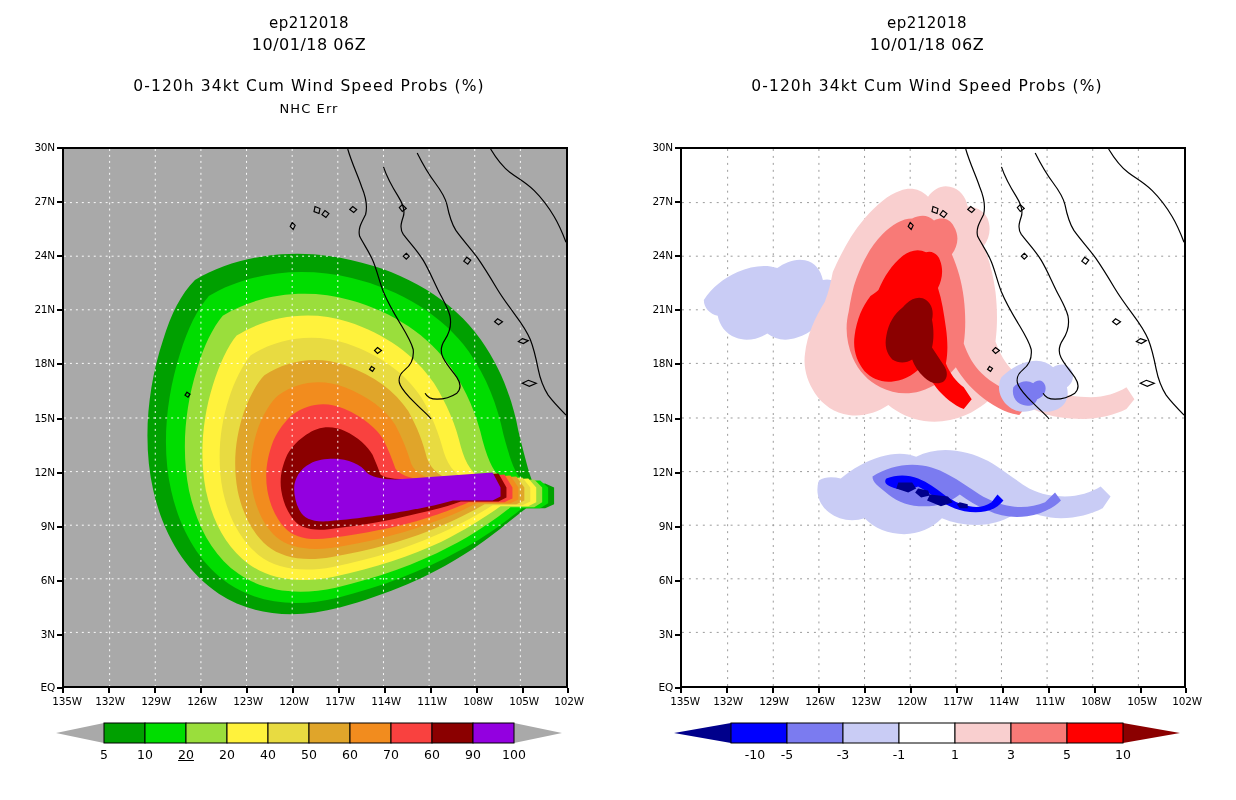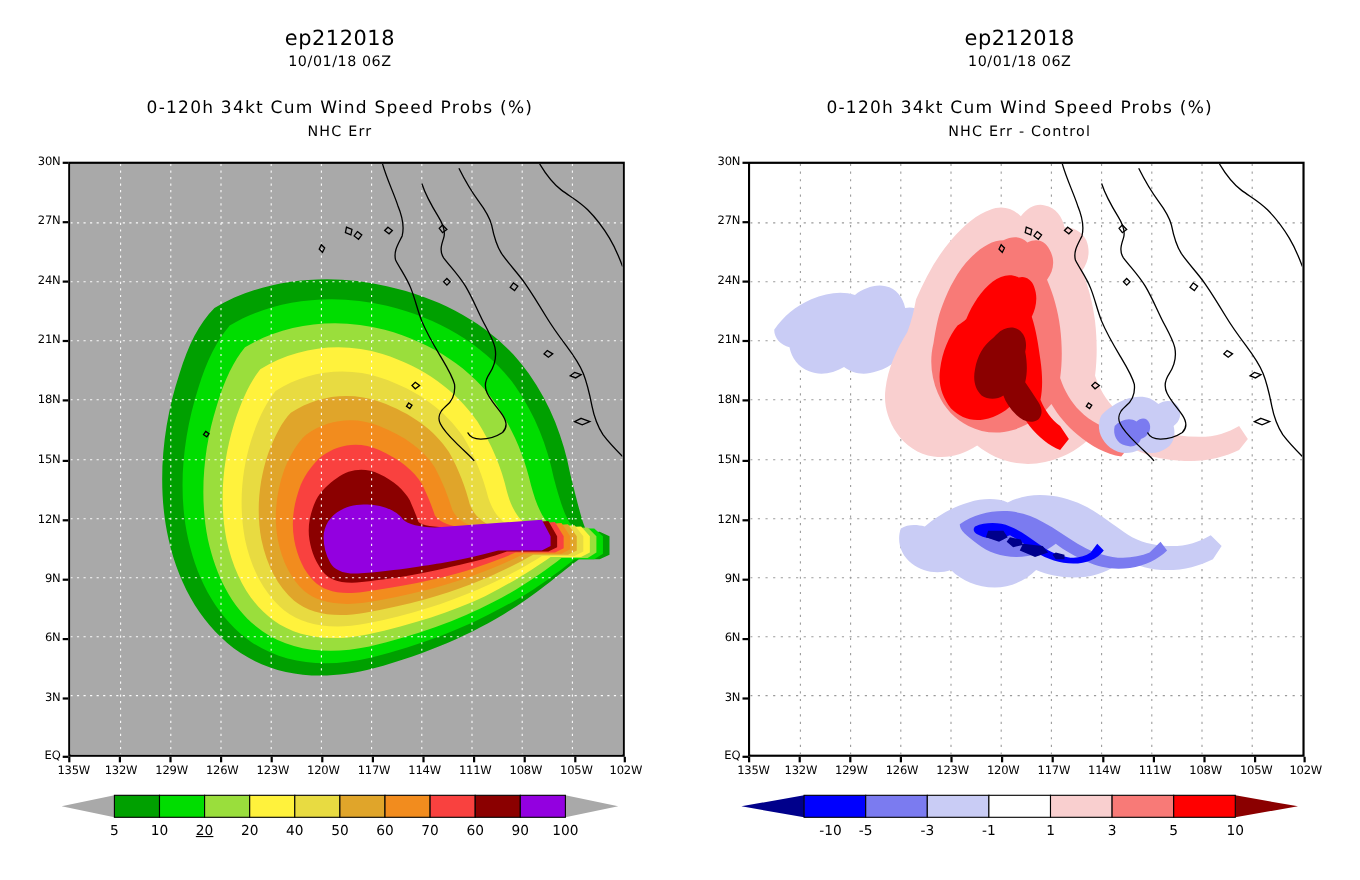--- a/index.html
+++ b/index.html
@@ -25,27 +25,27 @@
 
   .titles {
     position: absolute;
     top: 0;
     left: 0;
     width: 618px;
     text-align: center;
     color: #000;
   }
   .title-id {
-    font-size: 19px;
+    font-size: 15px;
     letter-spacing: 0.5px;
-    margin-top: 25px;
+    margin-top: 13px;
     line-height: 21px;
   }
   .title-date {
-    font-size: 13px;
+    font-size: 16px;
     letter-spacing: 0.5px;
     line-height: 21px;
   }
   .title-main {
     font-size: 15.5px;
     letter-spacing: 1.1px;
     margin-top: 20px;
     line-height: 23px;
     white-space: nowrap;
   }
@@ -365,21 +365,20 @@
     </div>
   </div>
 </div>
 
 <div class="panel" id="panel-right">
 
   <div class="titles">
     <div class="title-id">ep212018</div>
     <div class="title-date">10/01/18 06Z</div>
     <div class="title-main">0-120h 34kt Cum Wind Speed Probs (%)</div>
-    <div class="title-sub">NHC Err - Control</div>
   </div>
 
   <div class="map-wrap">
     <div class="map-frame">
       <svg class="map-svg" viewBox="0 0 506 541" preserveAspectRatio="none">
         <rect x="0" y="0" width="506" height="541" fill="#ffffff"></rect>
 
         <g stroke="#9a9a9a" stroke-width="1" stroke-dasharray="2,5">
           <line x1="46" y1="0" x2="46" y2="541"></line>
           <line x1="92" y1="0" x2="92" y2="541"></line>

